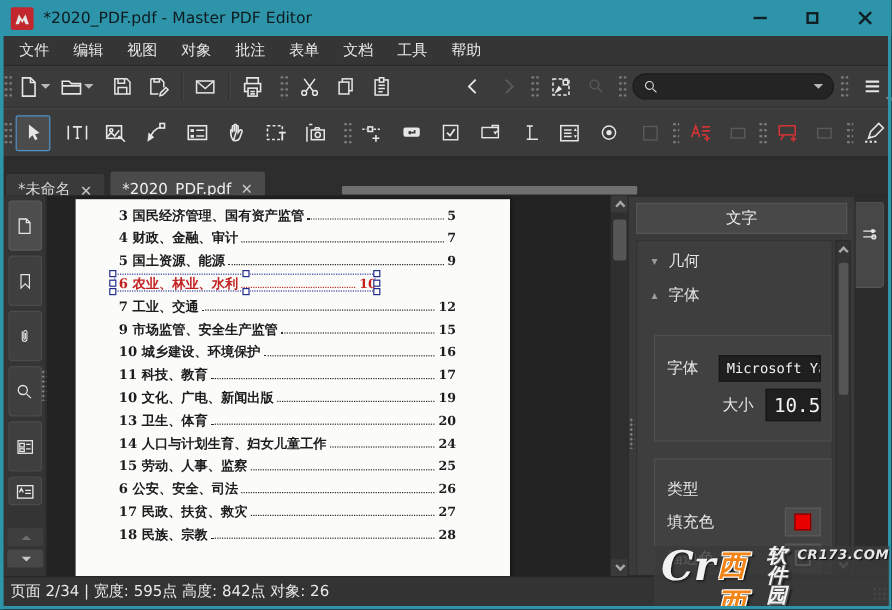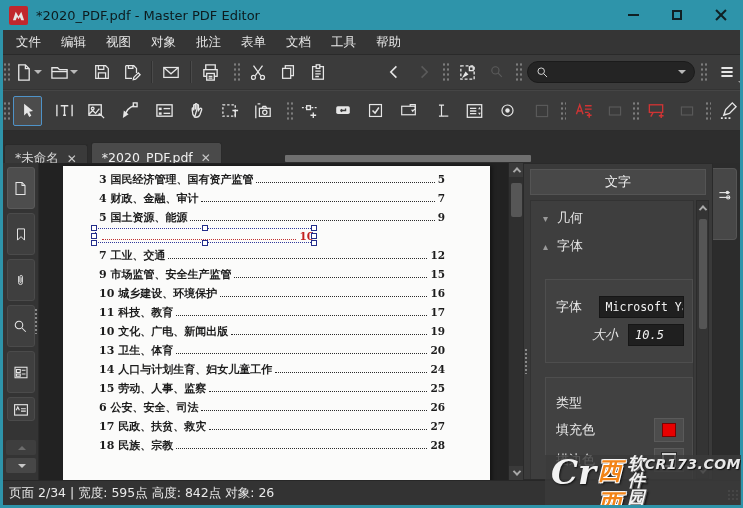--- a/index.html
+++ b/index.html
@@ -54,21 +54,21 @@
   .sidebar { position:absolute; left:3px; top:0; width:36px; height:317px; background:#343434; border-right:1px solid #2a2a2a; overflow:hidden; }
   .sbtn { width:28px; height:42px; margin:4px auto 2px auto; background:#3f3f3f; border:1px solid #4b4b4b; border-radius:3px; display:flex; align-items:center; justify-content:center; }
   .sbtn.active { background:#4d4d4d; border-color:#5a5a5a; }
   .sb-scroll { position:absolute; left:3px; width:30px; height:15px; background:#474747; border-radius:2px; display:flex; align-items:center; justify-content:center; }
   .sb-up { top:277px; opacity:0.55; }
   .sb-down { top:295px; }
   .splitter-dots-v { position:absolute; width:5px; height:26px; background-image:radial-gradient(circle,#8a8a8a 0.9px,transparent 1.1px); background-size:4px 4px; }
 
   
   .docarea { position:absolute; left:40px; top:0; width:468px; height:317px; background:#222222; overflow:hidden; }
-  .page { position:absolute; left:23px; top:3px; width:427px; height:330px; background:#fbfbfa; box-shadow:2px 0 4px rgba(0,0,0,0.45); overflow:hidden; }
+  .page { position:absolute; left:23px; top:3px; width:362px; height:330px; background:#fbfbfa; box-shadow:2px 0 4px rgba(0,0,0,0.45); overflow:hidden; }
   .toc { margin-top:-15px; padding:0 45px 0 36px; font-family:"DejaVu Serif","Liberation Serif",serif; font-weight:bold; font-size:11px; color:#1c1c1c; }
   .toc-row { display:flex; align-items:baseline; height:19px; line-height:19px; white-space:nowrap; }
   .leader { flex:1; border-bottom:1.5px dotted #2b2b2b; margin:0 3px 4px 3px; }
   .toc-page { font-size:10.5px; }
   
   .toc-row.selected { color:#c32020; }
   .sel-obj { position:relative; display:flex; align-items:baseline; width:215px; }
   .sel-obj .leader { border-bottom:1.5px dotted #c03030; }
   .sel-outline { position:absolute; left:-4px; top:1px; width:218px; height:15px; border:1px dotted #31399b; pointer-events:none; }
   .handle { position:absolute; width:6px; height:6px; background:#ffffff; border:1.5px solid #232d8a; }
@@ -86,22 +86,22 @@
   .panel-header { margin:5px 6px 0 6px; height:26px; background:#484848; border:1px solid #545454; display:flex; align-items:center; justify-content:center; color:#efefef; font-size:13px; }
   .panel-body { position:absolute; left:6px; top:36px; right:18px; bottom:0; background:#3e3e3e; border:1px solid #333; border-bottom:none; overflow:hidden; }
   .sect-row { display:flex; align-items:center; gap:9px; padding:8px 0 2px 12px; color:#e6e6e6; font-size:13px; }
   .tri { font-size:10px; color:#9a9a9a; }
   .inner-box { margin:14px 0 0 14px; border:1px solid #4e4e4e; background:#414141; padding:10px 8px 10px 10px; }
   .inner-box.first { margin-top:22px; }
   .prow { display:flex; align-items:center; margin:6px 0; color:#e8e8e8; font-size:13px; }
   .prow .plabel { width:62px; }
   .field { background:#1f1f1f; border:1px solid #161616; color:#f2f2f2; padding:3px 6px; font-size:11.5px; font-family:"DejaVu Sans Mono","Liberation Mono",monospace; }
   .font-field { width:118px; white-space:nowrap; overflow:hidden; }
-  .size-row { justify-content:flex-end; gap:10px;font-style:italic; }
-  .size-field { width:56px; font-size:12px; }
+  .size-row { justify-content:flex-end; gap:10px; }
+  .size-field { width:46px; font-size:16px; }
   .type-field { width:92px; font-family:"DejaVu Sans","Liberation Sans",sans-serif; font-size:12.5px; }
   .swatch-btn { margin-left:auto; width:30px; height:24px; background:#4c4c4c; border:1px solid #5a5a5a; display:flex; align-items:center; justify-content:center; }
   .swatch { width:14px; height:14px; }
   .swatch.fill { background:#e80000; border:1px solid #7a0000; }
   .swatch.stroke { background:#3a3a3a; border:2px solid #cfcfcf; outline:1px solid #2a2a2a; }
   
   .pscroll { position:absolute; right:3px; top:36px; width:13px; bottom:0; background:#343434; border:1px solid #2c2c2c; }
   .ps-thumb { position:absolute; left:2px; top:18px; width:8px; height:110px; background:#555; border-radius:2px; }
   .ps-btn { position:absolute; left:0; width:12px; height:14px; display:flex; align-items:center; justify-content:center; }
 
@@ -112,21 +112,21 @@
   
   .statusbar { position:absolute; left:0; top:480px; width:743px; height:25px; background:#333333; border-top:1px solid #272727; display:flex; align-items:center; padding-left:9px; color:#e9e9e9; font-size:12.5px; }
   .resize-grip { position:absolute; right:4px; bottom:4px; width:12px; height:12px; background-image:radial-gradient(circle,#7a7a7a 1px,transparent 1.2px); background-size:4px 4px; }
 
   
   .watermark { position:absolute; left:545px; top:455px; width:196px; height:50px; background:rgba(58,58,58,0.82); z-index:60; display:flex; padding-left:6px; overflow:hidden; }
   .wm-cr { font-family:"DejaVu Serif","Liberation Serif",serif; font-style:italic; font-weight:bold; font-size:34px; color:#f2f2f2; line-height:1; margin-right:2px; text-shadow:1px 1px 2px #111; }
   .wm-xixi { font-size:24px; font-weight:bold; font-style:italic; color:#f28418; letter-spacing:-1px; text-shadow:-1px -1px 0 #fff,1px -1px 0 #fff,-1px 1px 0 #fff,1px 1px 0 #fff,2px 2px 2px #101010; margin-right:4px; }
   .wm-right { display:flex; flex-direction:row; line-height:1; }
   .wm-soft { font-size:17px; font-weight:bold; font-style:italic; color:#f2f2f2; text-shadow:1px 1px 0 #5a5a5a,2px 2px 2px #101010; }
-  .wm-site { font-size:14px; font-weight:bold; font-style:italic; color:#e8e8e8; text-shadow:1px 1px 1px #101010; margin-top:2px; letter-spacing:0.5px; }
+  .wm-site { font-size:11px; font-weight:bold; font-style:italic; color:#e8e8e8; text-shadow:1px 1px 1px #101010; margin-top:2px; letter-spacing:0.5px; }
 
   svg { stroke:#e6e6e6; fill:none; stroke-width:1.4; }
   svg .f { fill:#e6e6e6; stroke:none; }
   svg.red { stroke:#d03434; }
 </style>
 </head>
 <body>
 
 <div class="titlebar">
   <div class="app-logo">
@@ -493,20 +493,21 @@
             <span class="toc-page">7</span>
         </div>
         <div class="toc-row">
           <span>5 国土资源、能源</span>
             <span class="leader"></span>
             <span class="toc-page">9</span>
         </div>
 
         <div class="toc-row selected">
           <span class="sel-obj">
+            <span>6 农业、林业、水利</span>
               <span class="leader"></span>
               <span class="toc-page">10</span>
             <span class="sel-outline"></span>
             <span class="handle" style="left:-8px; top:-2px"></span>
             <span class="handle" style="left:103px; top:-2px"></span>
             <span class="handle" style="left:212px; top:-2px"></span>
             <span class="handle" style="left:-8px; top:6px"></span>
             <span class="handle" style="left:212px; top:6px"></span>
             <span class="handle" style="left:-8px; top:13px"></span>
             <span class="handle" style="left:103px; top:13px"></span>

